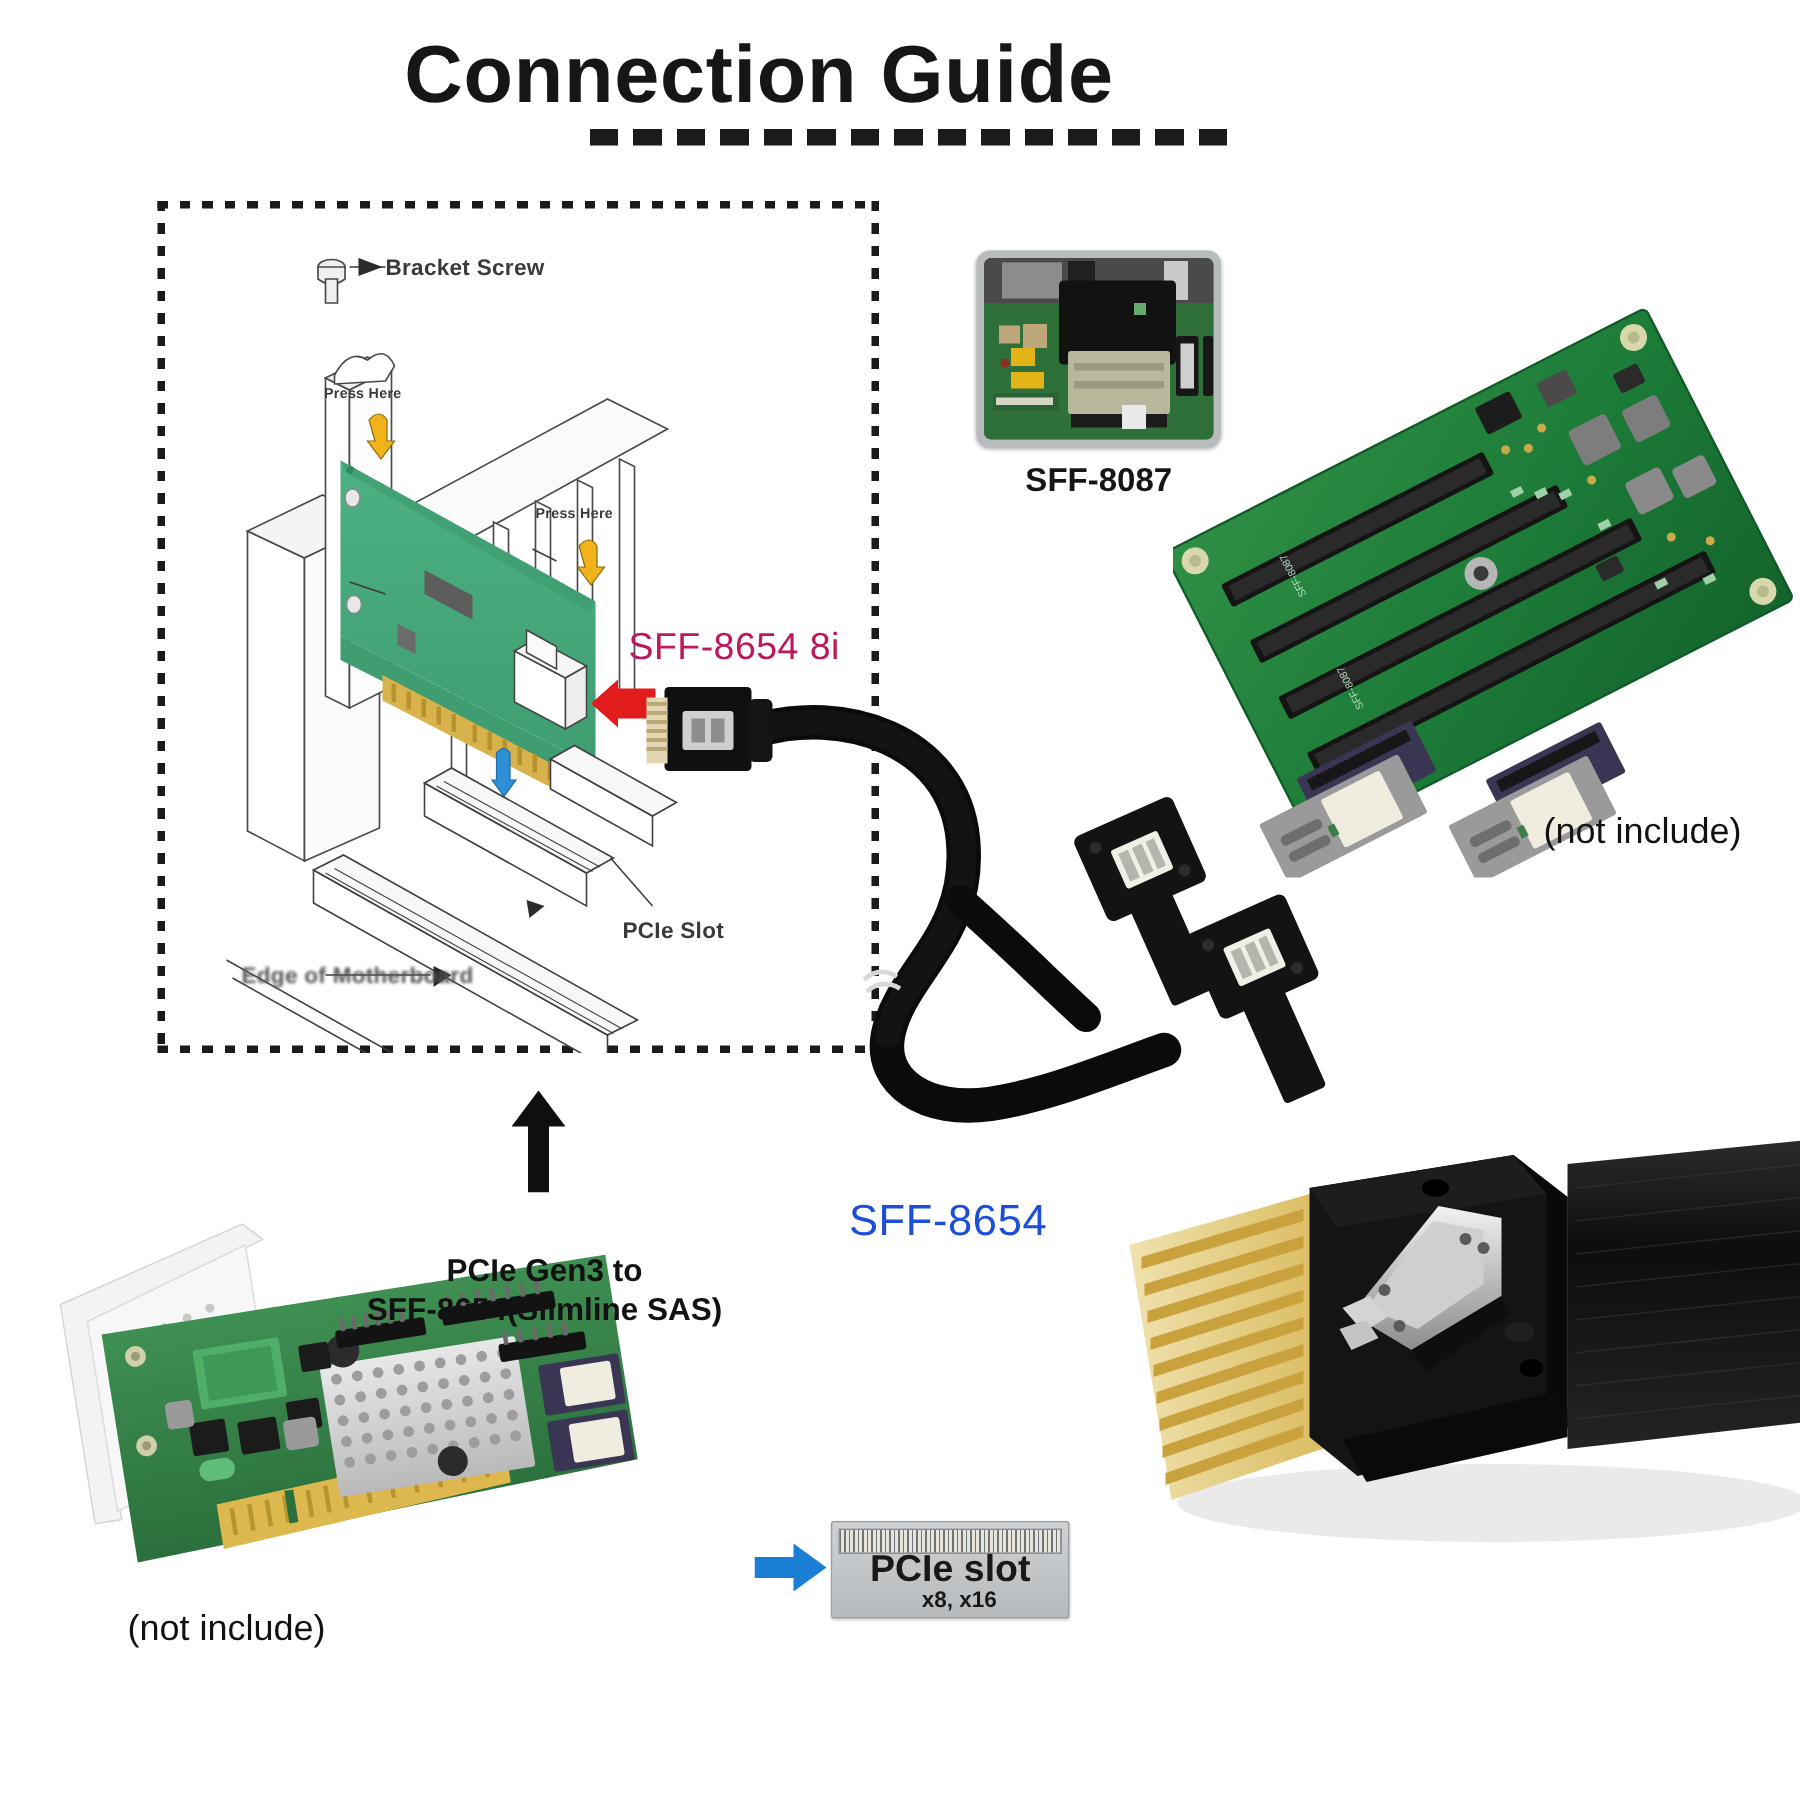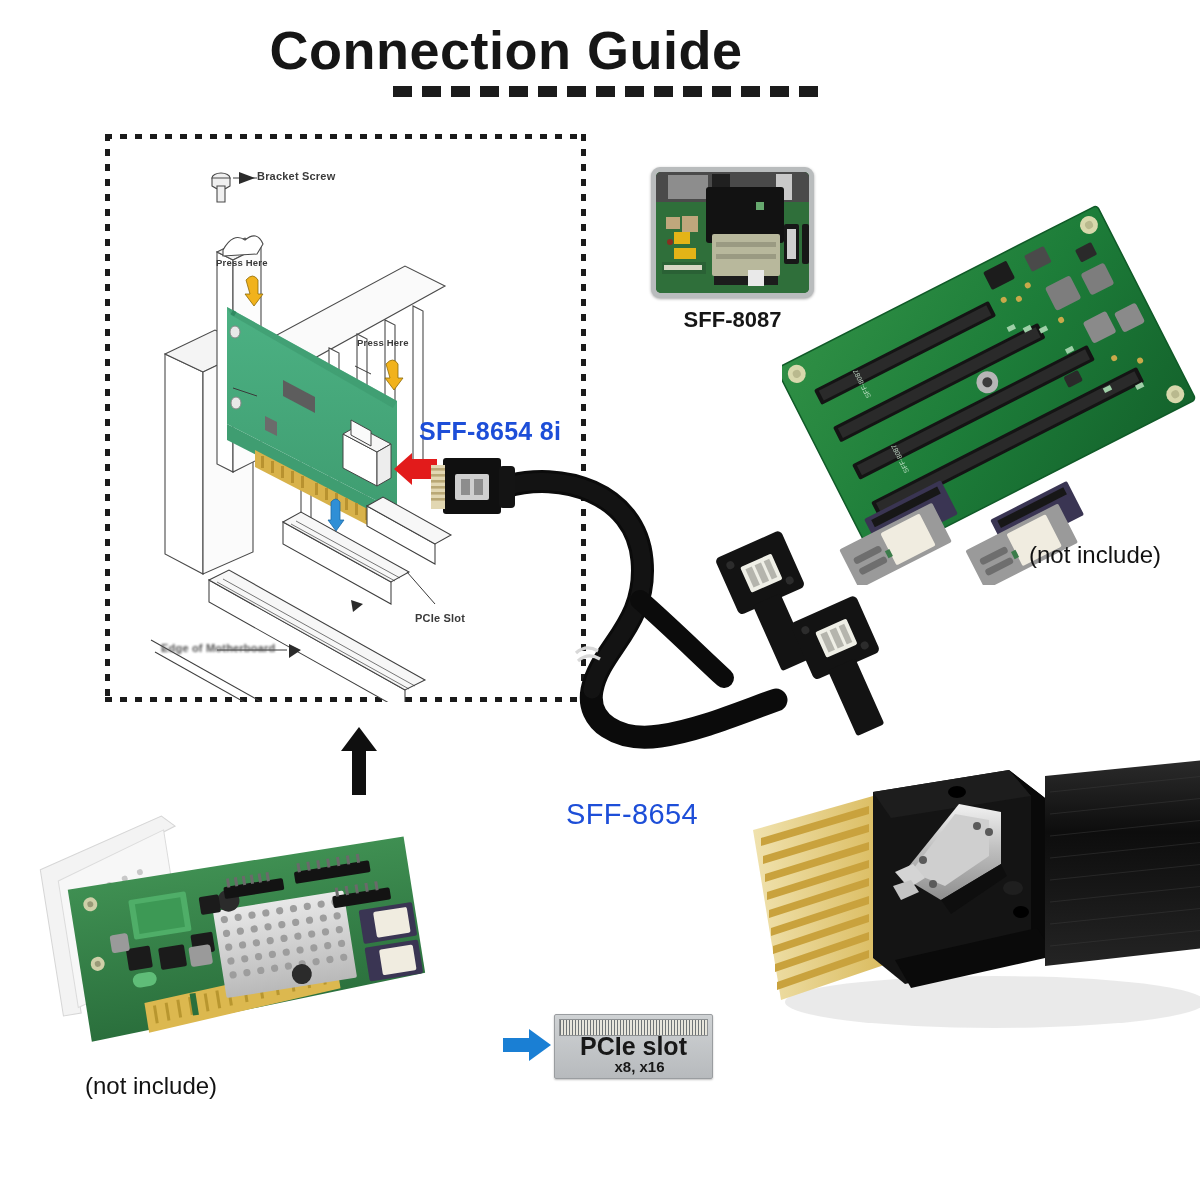--- a/index.html
+++ b/index.html
@@ -17,26 +17,26 @@
   
   #diagram-frame{left:105px;top:134px;width:481px;height:568px;}
   #diagram-frame .ln{position:absolute;}
   #diagram-frame .h{height:5px;width:100%;left:0;
     background:repeating-linear-gradient(to right,#1a1a1a 0 7px,transparent 7px 15px);}
   #diagram-frame .v{width:5px;height:100%;top:0;
     background:repeating-linear-gradient(to bottom,#1a1a1a 0 7px,transparent 7px 15px);}
 
   
   #exploded-art{left:105px;top:134px;width:481px;height:568px;}
-  .lbl-art{position:absolute;font-size:11px;color:#3a3a3a;letter-spacing:.2px;
+  .lbl-art{position:absolute;font-size:15px;color:#3a3a3a;letter-spacing:.2px;
            filter:blur(.35px);font-weight:600;white-space:nowrap;}
   .lbl-art.blurry{filter:blur(1.1px);color:#555;}
 
   
-  #sff8654-8i-label{left:419px;top:417px;font-size:25px;font-weight:700;color:#1d4ed8;
+  #sff8654-8i-label{left:419px;top:417px;font-size:25px;font-weight:400;color:#be185d;
                     letter-spacing:.3px;white-space:nowrap;}
 
   
   #sff8087-inset{left:651px;top:167px;width:163px;height:131px;border-radius:9px;
     background:#b9bcbd;box-shadow:0 1px 3px rgba(0,0,0,.35);overflow:hidden;}
   #sff8087-photo{position:absolute;left:5px;top:5px;width:153px;height:121px;border-radius:5px;
     background:#2e5a33;overflow:hidden;}
   #sff8087-caption{left:651px;top:307px;width:163px;text-align:center;
      font-size:22px;font-weight:700;color:#161616;}
 
@@ -566,20 +566,22 @@
       <circle cx="66" cy="70" r="7" fill="#cfcfa8"></circle>
         <circle cx="66" cy="70" r="3" fill="#9a9a78"></circle>
       <circle cx="64" cy="130" r="7" fill="#cfcfa8"></circle>
         <circle cx="64" cy="130" r="3" fill="#9a9a78"></circle>
       <rect x="96" y="146" width="24" height="14" rx="7" fill="#5fbd78"></rect>
     </g>
   </svg>
 </div>
 
 <div class="abs" id="raid-card-caption">
+  <div>PCIe Gen3 to</div>
+  <div>SFF-8654(Slimline SAS)</div>
 </div>
 <div class="abs" id="raid-not-include">(not include)</div>
 
 <svg class="abs" id="pcie-arrow">
   <path d="M0 9 L26 9 L26 0 L48 16 L26 32 L26 23 L0 23 Z" fill="#1a7fd4"></path>
 </svg>
 <div class="abs" id="pcie-badge">
   <div class="strip"></div>
   <div id="pcie-badge-t1">PCIe slot</div>
   <div id="pcie-badge-t2">x8, x16</div>

